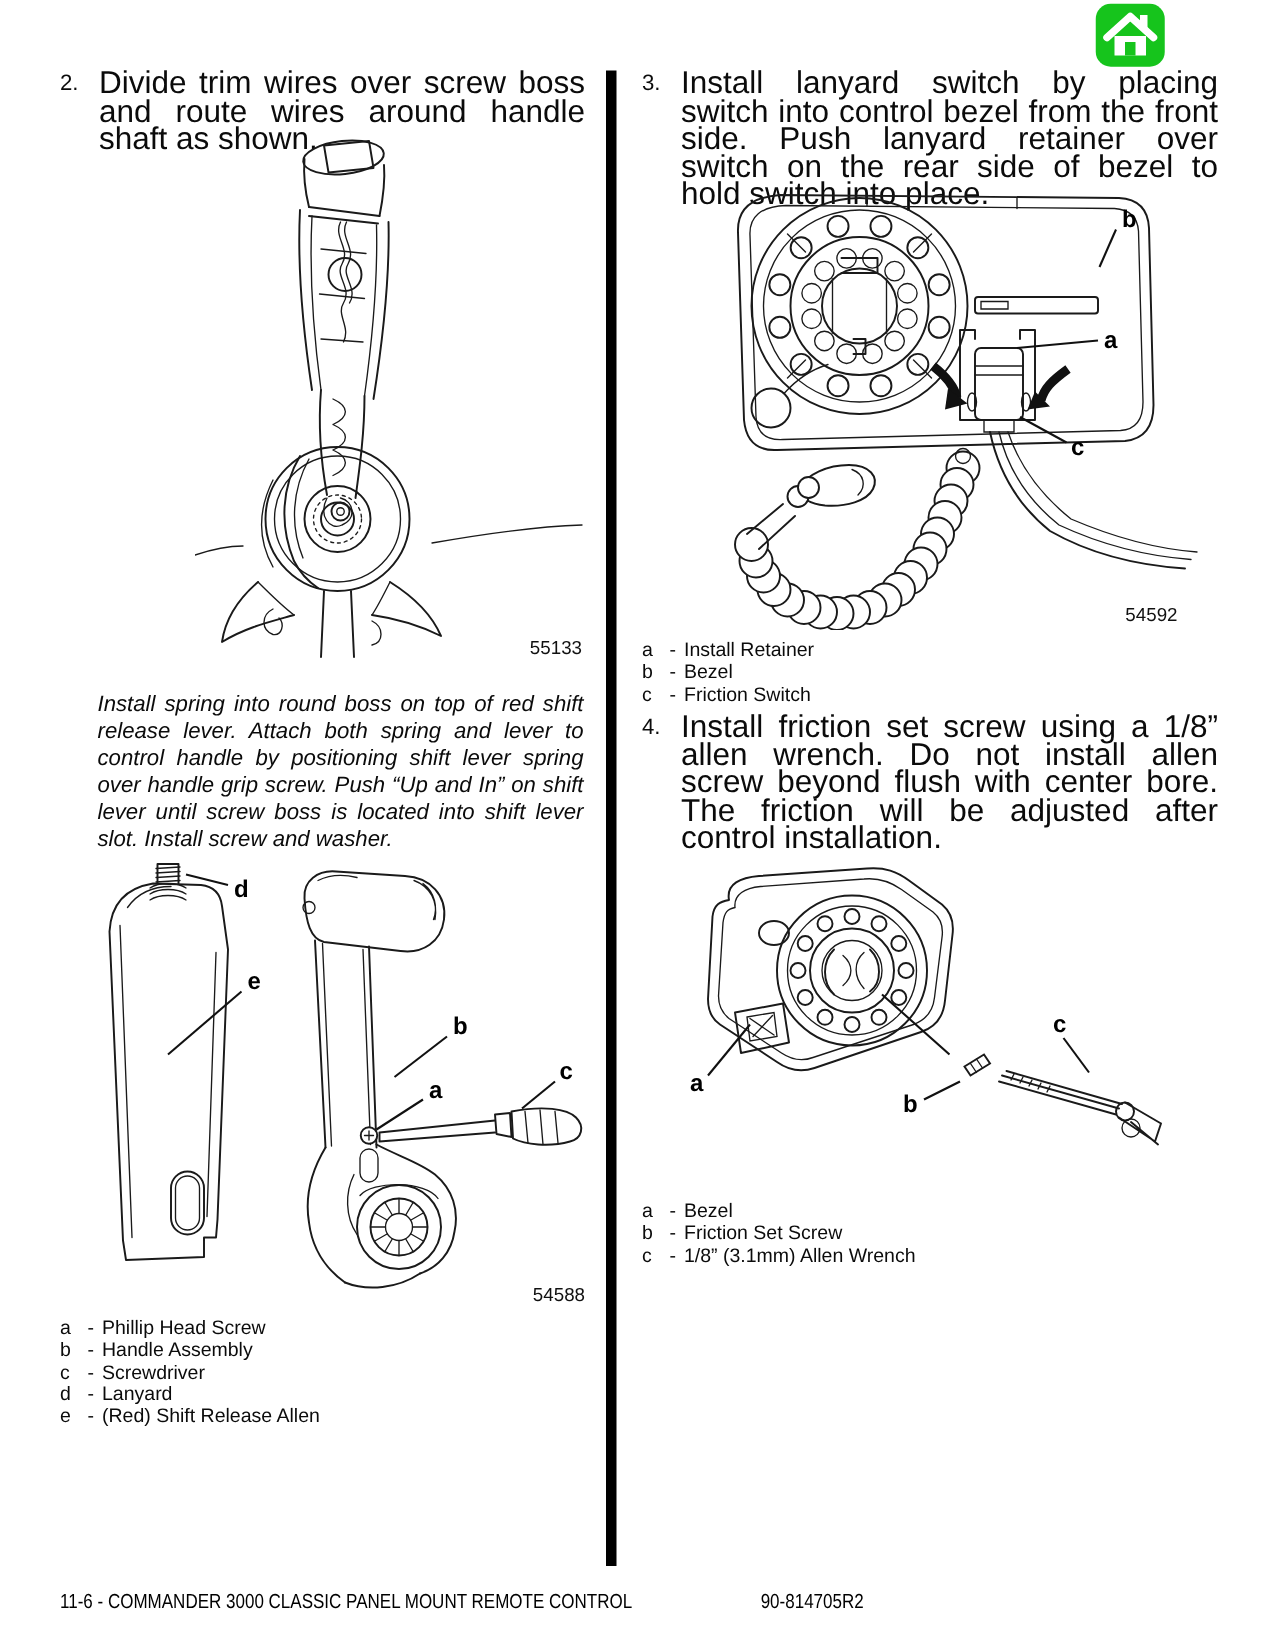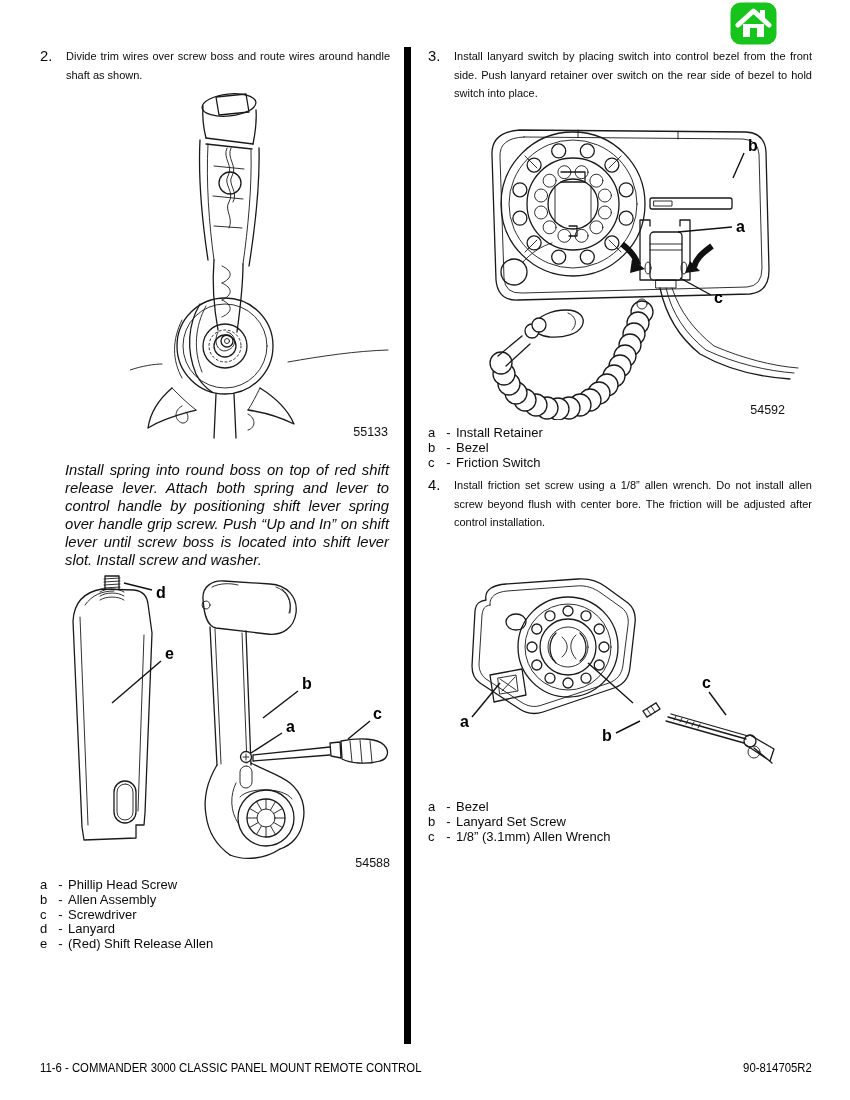--- a/index.html
+++ b/index.html
@@ -3,28 +3,28 @@
 <meta charset="utf-8">
 <style>
   html,body{margin:0;padding:0;background:#ffffff;}
   .page{
     position:relative;width:850px;height:1100px;background:#ffffff;
     font-family:"Liberation Sans",sans-serif;color:#0b0b0b;overflow:hidden;
   }
   .abs{position:absolute;}
   .step{display:flex;align-items:flex-start;}
   .step .num{width:26px;flex:0 0 26px;font-size:14.8px;line-height:18.5px;}
-  .step .txt{margin:0;flex:1;font-size:11px;line-height:18.5px;text-align:justify;}
+  .step .txt{margin:0;flex:1;font-size:21px;line-height:18.5px;text-align:justify;}
   .para{margin:0;font-size:14.8px;line-height:18px;text-align:justify;}
   .legend{font-size:13px;line-height:14.8px;}
   .lrow{display:flex;align-items:baseline;}
   .lkey{width:13px;flex:0 0 13px;}
   .ldash{width:15px;flex:0 0 15px;text-align:center;}
   .divider{background:#000;}
-  .footer{display:flex;justify-content:space-between;font-size:13.5px;color:#000;}
+  .footer{display:flex;font-size:13.5px;color:#000;}
   .foot-left{transform:scaleX(0.84);transform-origin:0 50%;white-space:nowrap;}
   .foot-right{transform:scaleX(0.84);transform-origin:100% 50%;white-space:nowrap;}
   svg.fig{display:block;}
   svg.fig *{vector-effect:non-scaling-stroke;}
   .ln{fill:none;stroke:#1a1a1a;stroke-width:1.3;stroke-linecap:round;stroke-linejoin:round;}
   .lnthin{fill:none;stroke:#1a1a1a;stroke-width:0.9;stroke-linecap:round;}
   .lnw{fill:#fff;stroke:#1a1a1a;stroke-width:1.3;}
   .callout{font-family:"Liberation Sans",sans-serif;font-size:16px;font-weight:bold;fill:#000;}
   .fignum{font-family:"Liberation Sans",sans-serif;font-size:12.5px;fill:#111;}
   .leader{fill:none;stroke:#111;stroke-width:1.4;}
@@ -159,21 +159,21 @@
 
   <div class="abs legend" style="left:40px;top:878px;width:330px;">
     <div class="lrow">
       <span class="lkey">a</span>
       <span class="ldash">-</span>
       <span class="llab">Phillip Head Screw</span>
     </div>
     <div class="lrow">
       <span class="lkey">b</span>
       <span class="ldash">-</span>
-      <span class="llab">Allen Assembly</span>
+      <span class="llab">Handle Assembly</span>
     </div>
     <div class="lrow">
       <span class="lkey">c</span>
       <span class="ldash">-</span>
       <span class="llab">Screwdriver</span>
     </div>
     <div class="lrow">
       <span class="lkey">d</span>
       <span class="ldash">-</span>
       <span class="llab">Lanyard</span>
@@ -370,21 +370,21 @@
 
   <div class="abs legend" style="left:428px;top:800px;width:360px;">
     <div class="lrow">
       <span class="lkey">a</span>
       <span class="ldash">-</span>
       <span class="llab">Bezel</span>
     </div>
     <div class="lrow">
       <span class="lkey">b</span>
       <span class="ldash">-</span>
-      <span class="llab">Lanyard Set Screw</span>
+      <span class="llab">Friction Set Screw</span>
     </div>
     <div class="lrow">
       <span class="lkey">c</span>
       <span class="ldash">-</span>
       <span class="llab">1/8” (3.1mm) Allen Wrench</span>
     </div>
   </div>
 
   <div class="abs footer" style="left:40px;top:1060px;width:772px;">
     <span class="foot-left">11-6 - COMMANDER 3000 CLASSIC PANEL MOUNT REMOTE CONTROL</span>

